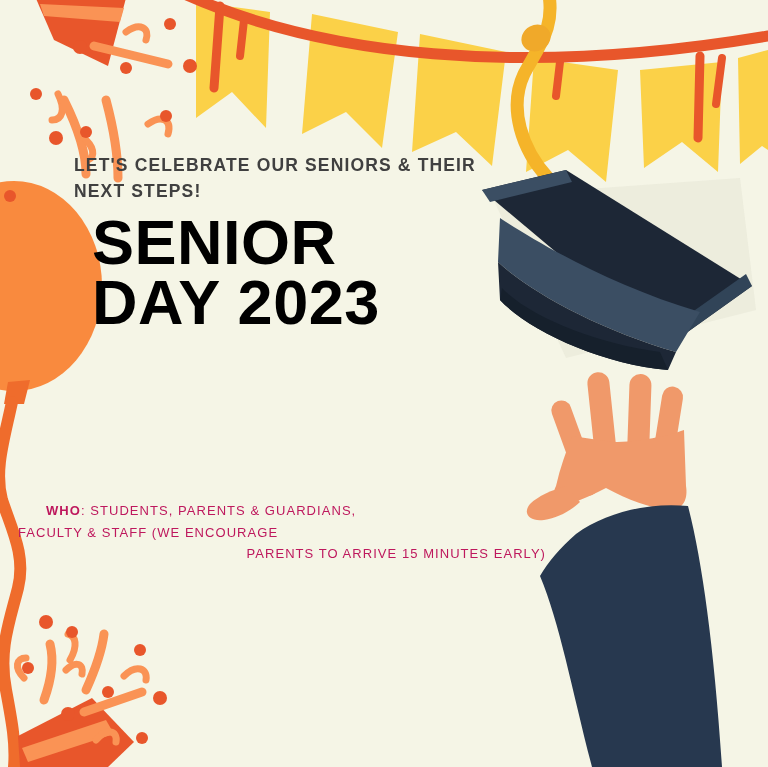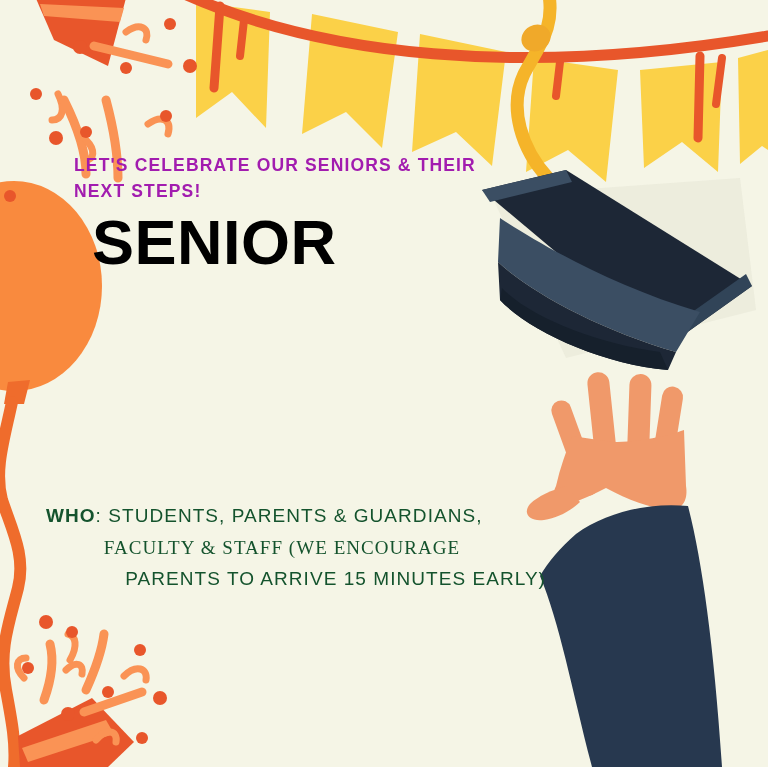--- a/index.html
+++ b/index.html
@@ -23,21 +23,21 @@
     height: 767px;
     pointer-events: none;
   }
   #art { z-index: 1; }
   #content { z-index: 5; }
   .subtitle {
     position: absolute;
     left: 74px;
     top: 152px;
     width: 450px;
-    color: #a21caf;
+    color: #404040;
     font-size: 17.5px;
     font-weight: bold;
     letter-spacing: 1.15px;
     line-height: 1.5;
     text-transform: uppercase;
   }
   .title {
     position: absolute;
     left: 92px;
     top: 212px;
@@ -49,32 +49,32 @@
     line-height: 0.96;
     text-transform: uppercase;
   }
   .title div { white-space: nowrap; }
 
   .details {
     position: absolute;
     left: 18px;
     top: 500px;
     width: 528px;
-    color: #14532d;
-    font-size: 19px;
+    color: #be185d;
+    font-size: 13px;
     font-weight: 500;
     letter-spacing: 1.05px;
     line-height: 1.66;
     text-align: center;
     text-transform: uppercase;
   }
   .details .line { white-space: nowrap; }
   .details b { font-weight: bold; }
   .details .who-l1 { text-align: left; padding-left: 28px; }
-  .details .who-l2 { text-align: center; font-family: Liberation Serif, serif; }
+  .details .who-l2 { text-align: left; }
   .details .who-l3 { text-align: right; }
 </style>
 </head>
 <body>
 
 <div id="poster">
 
   <svg class="layer" id="art" viewBox="0 0 768 767">
 
     <rect x="0" y="0" width="768" height="767" fill="#f5f5e6"></rect>
@@ -203,20 +203,21 @@
       </g>
     </g>
   </svg>
 
   <div class="layer" id="content">
 
     <div class="subtitle">Let's celebrate our seniors &amp; their next steps!</div>
 
     <div class="title">
       <div>Senior</div>
+      <div>Day 2023</div>
     </div>
 
     <div class="details">
       <div class="line who-l1"><b>WHO</b><span>: STUDENTS, PARENTS &amp; GUARDIANS,</span></div>
       <div class="line who-l2">FACULTY &amp; STAFF (WE ENCOURAGE</div>
       <div class="line who-l3">PARENTS TO ARRIVE 15 MINUTES EARLY)</div>
     </div>
 
   </div>
 </div>

